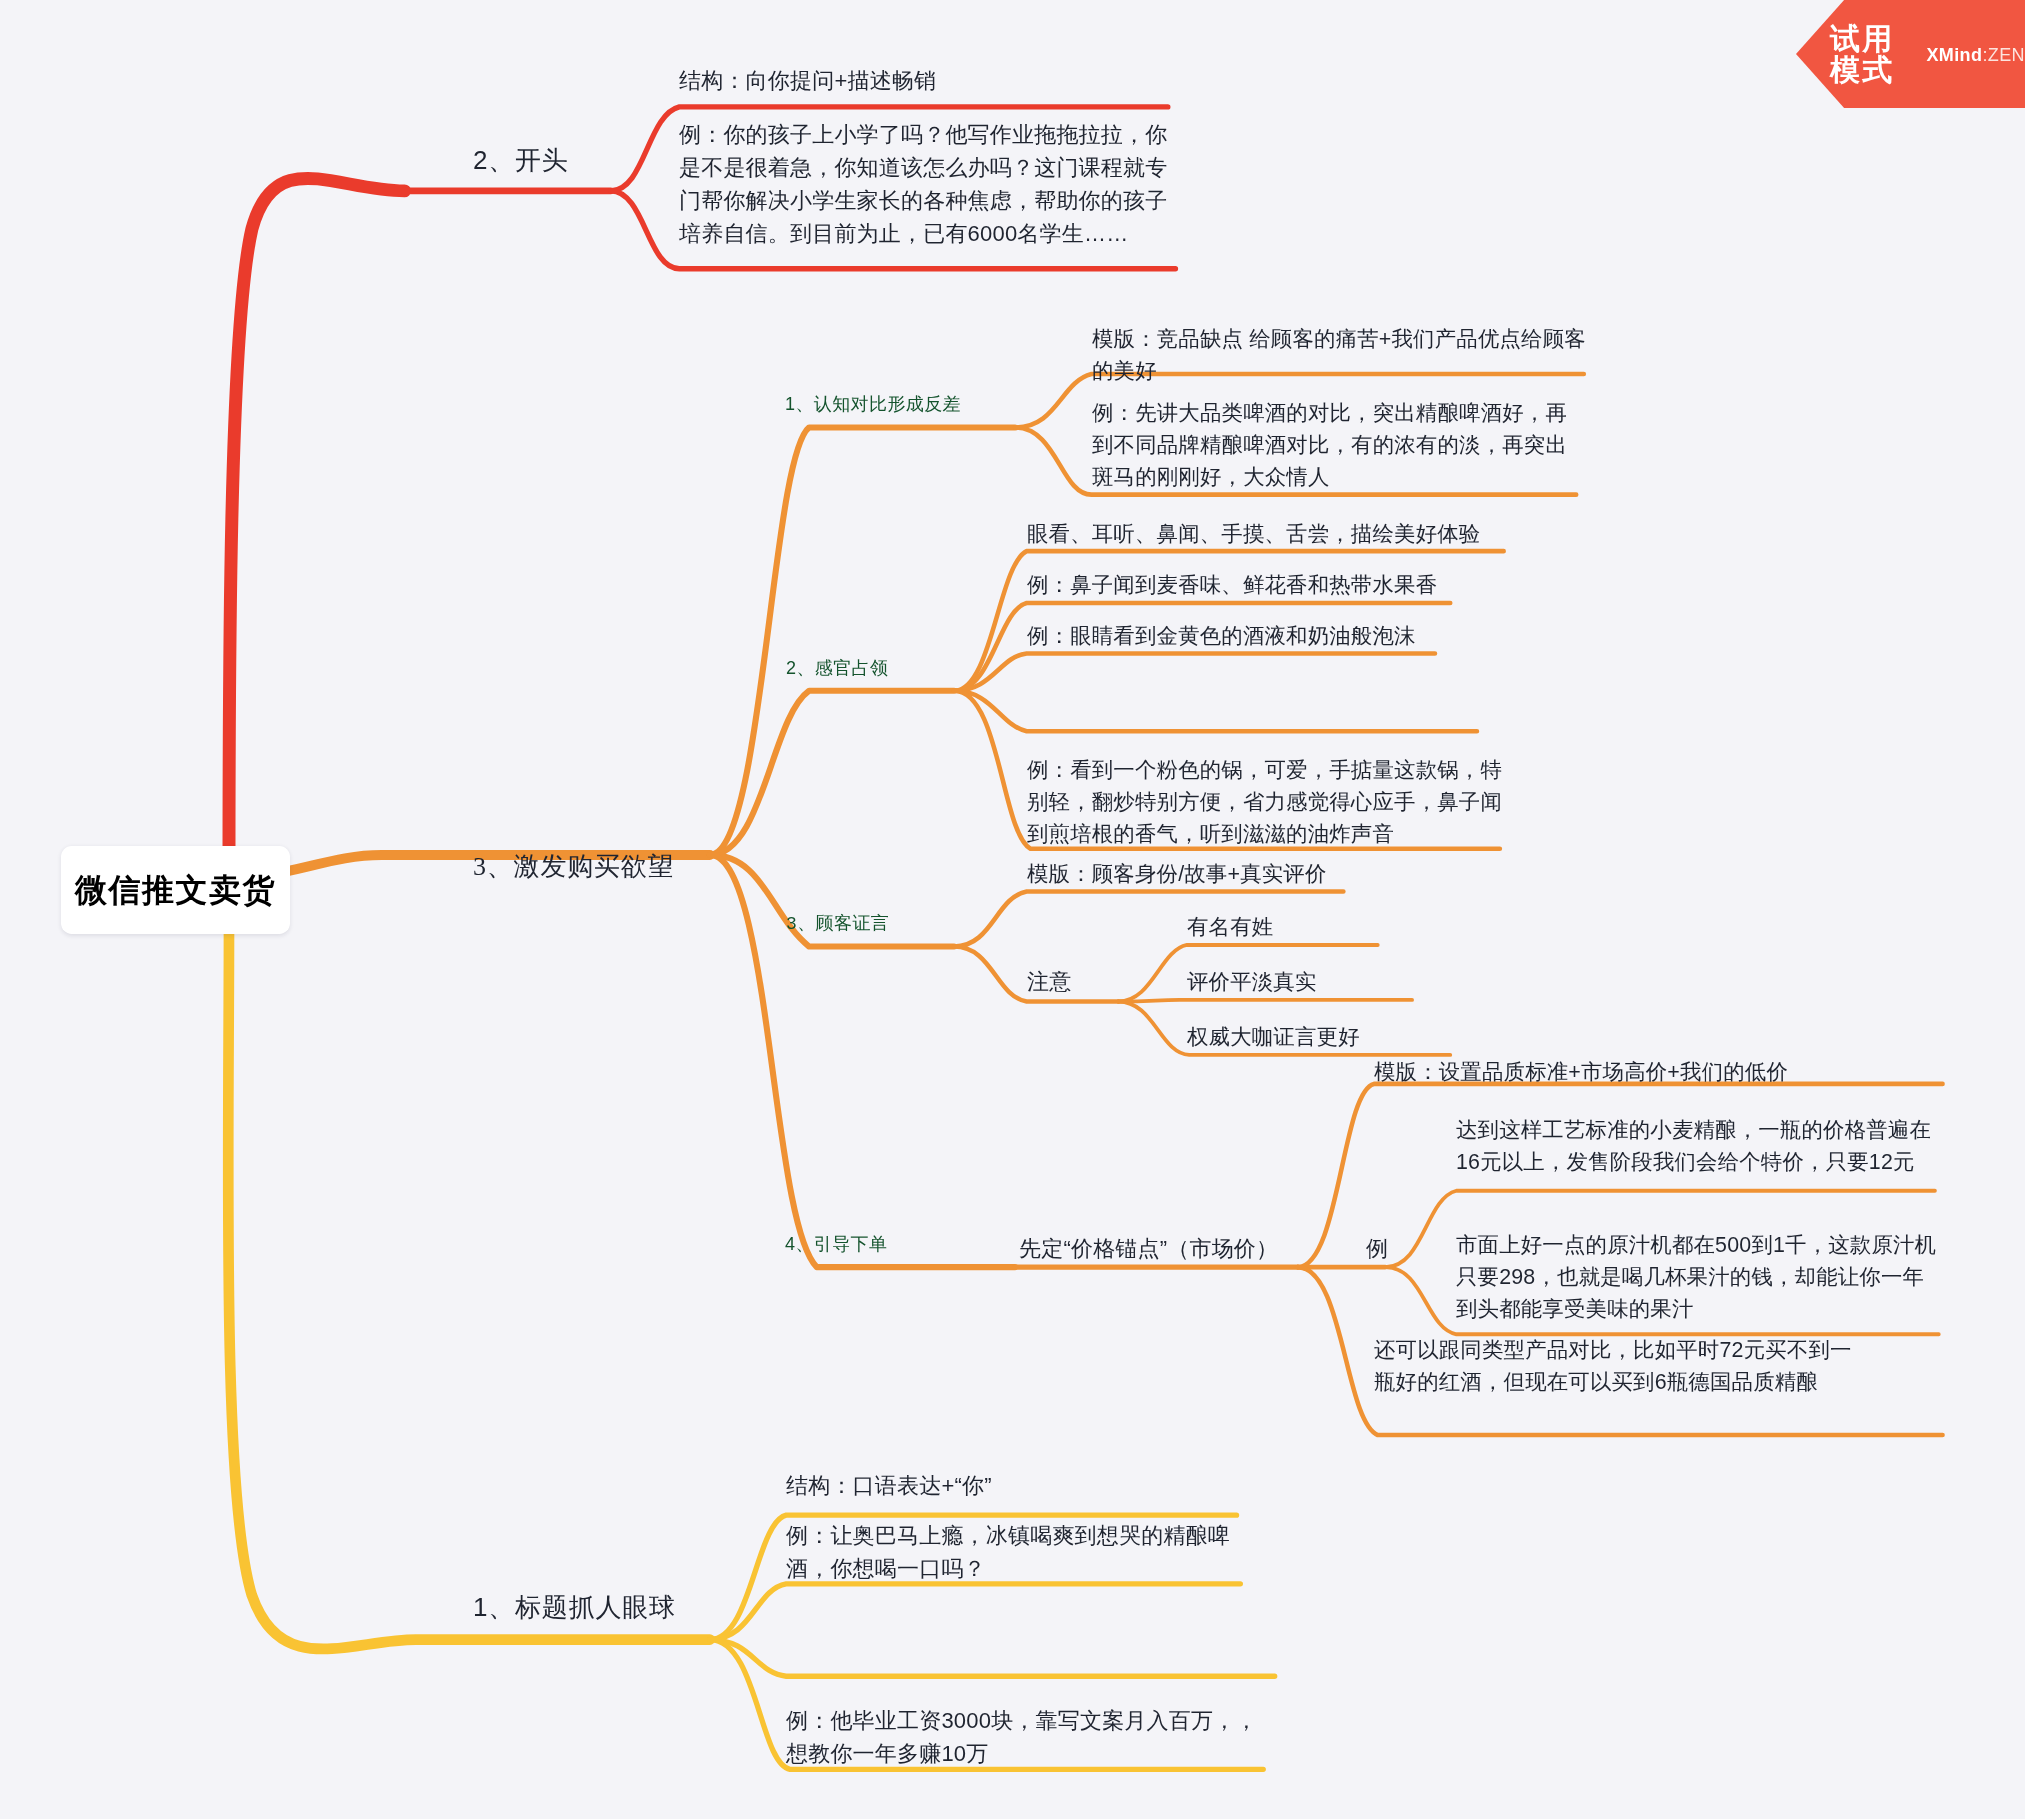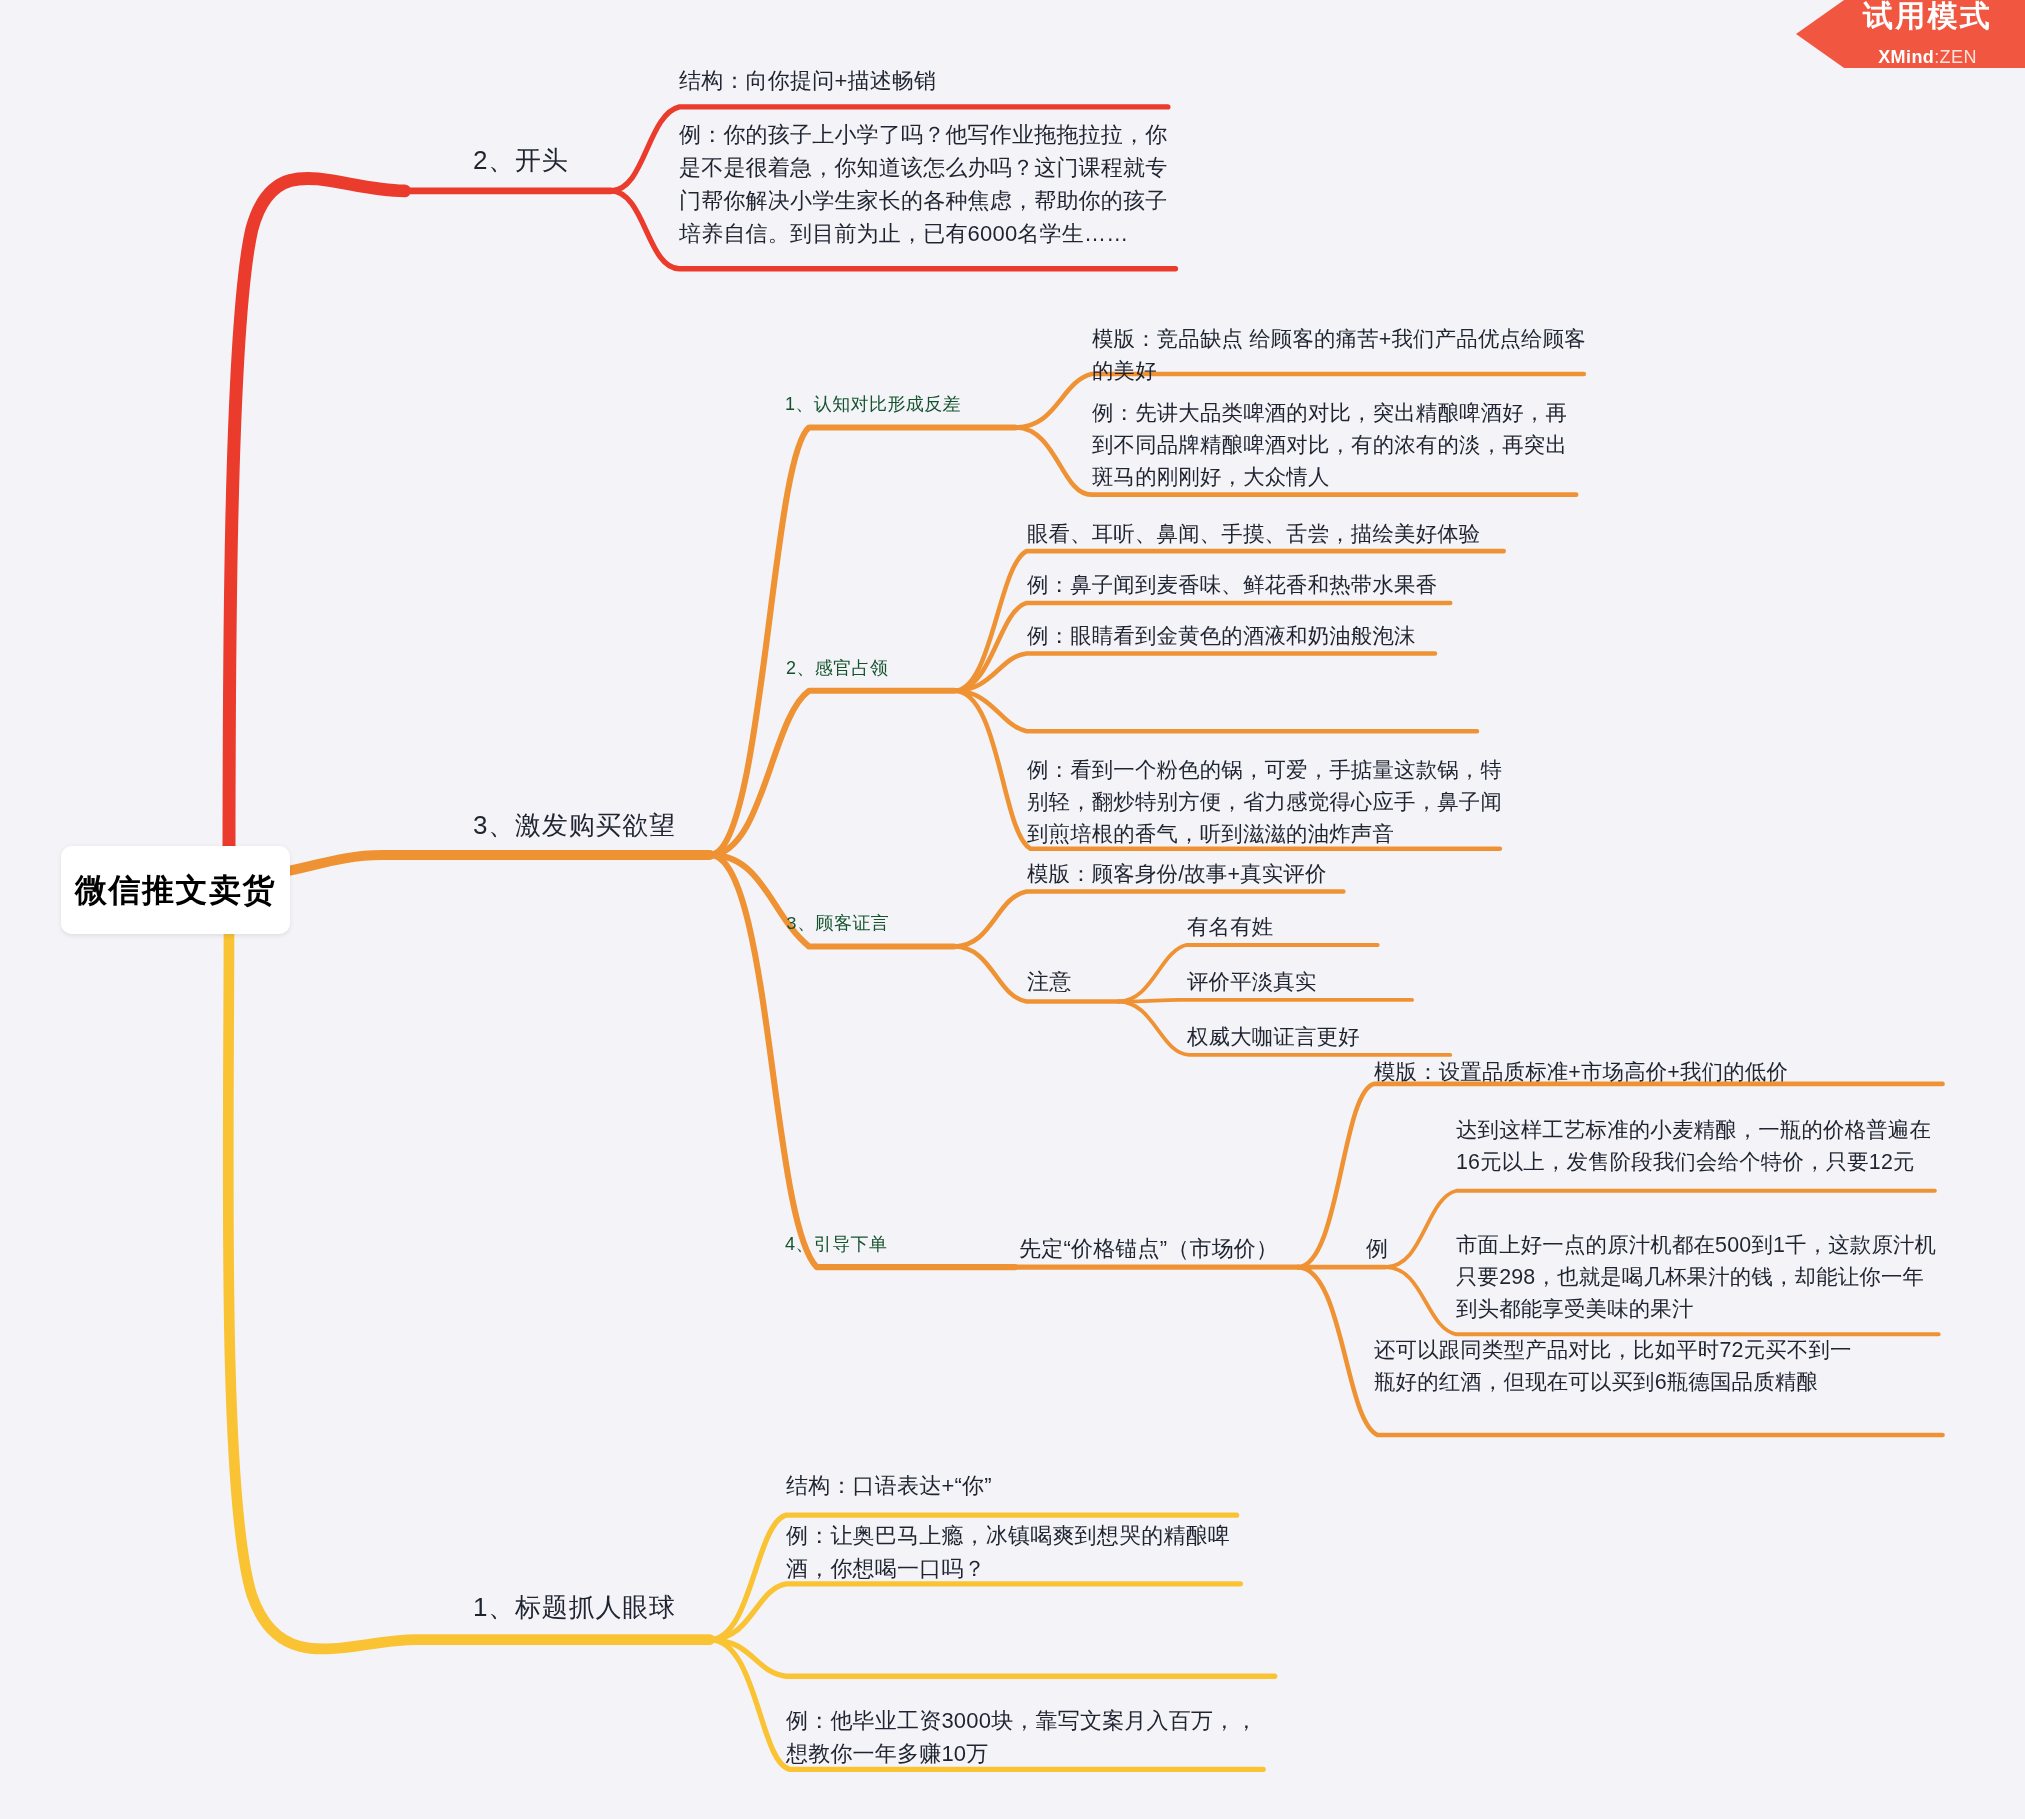--- a/index.html
+++ b/index.html
@@ -14,26 +14,26 @@
     font-family: "Liberation Sans", "DejaVu Sans", sans-serif;
     color: #1f2430;
   }
   #canvas { position: absolute; inset: 0; width: 2025px; height: 1819px; }
   #wires { position: absolute; left: 0; top: 0; width: 2025px; height: 1819px; pointer-events: none; }
 
   
   .trial-badge {
     position: absolute;
     top: 0; right: 0;
-    width: 229px; height: 68px;
+    width: 229px; height: 108px;
     background: #f15641;
     clip-path: polygon(21% 0, 100% 0, 100% 100%, 21% 100%, 0 50%);
     border-bottom-left-radius: 1.5px;
     display: flex;
-    flex-direction: column;
+    flex-direction: row;
     align-items: center;
     justify-content: space-between;
     padding-left: 34px;
   }
   .trial-badge .t-main {
     color: #ffffff;
     font-size: 30px;
     font-weight: bold;
     letter-spacing: 2.3px;
     line-height: 1.05;
@@ -153,21 +153,21 @@
   </div>
 
   <div class="node node-root" style="left:61px; top:846px;">微信推文卖货</div>
 
   <div class="node node-l1" style="left:473px; top:141px;">2、开头</div>
 
   <div class="node node-l3" style="left:679px; top:64px; width:489px;">结构：向你提问+描述畅销</div>
 
   <div class="node node-l3" style="left:679px; top:118px; width:496px;">例：你的孩子上小学了吗？他写作业拖拖拉拉，你是不是很着急，你知道该怎么办吗？这门课程就专门帮你解决小学生家长的各种焦虑，帮助你的孩子培养自信。到目前为止，已有6000名学生……</div>
 
-  <div class="node node-l1" style="left:473px; top:806px;">3、激发购买欲望</div>
+  <div class="node node-l1" style="left:473px; top:847px;font-family:Liberation Serif, serif;">3、激发购买欲望</div>
 
   <div class="node node-l2" style="left:785px; top:391px;">1、认知对比形成反差</div>
 
   <div class="node node-l4" style="left:1092px; top:323px; width:496px;">模版：竞品缺点 给顾客的痛苦+我们产品优点给顾客的美好</div>
 
   <div class="node node-l4" style="left:1092px; top:397px; width:489px;">例：先讲大品类啤酒的对比，突出精酿啤酒好，再到不同品牌精酿啤酒对比，有的浓有的淡，再突出斑马的刚刚好，大众情人</div>
 
   <div class="node node-l2" style="left:786px; top:655px;">2、感官占领</div>
 
   <div class="node node-l4" style="left:1027px; top:518px; width:489px;">眼看、耳听、鼻闻、手摸、舌尝，描绘美好体验</div>

